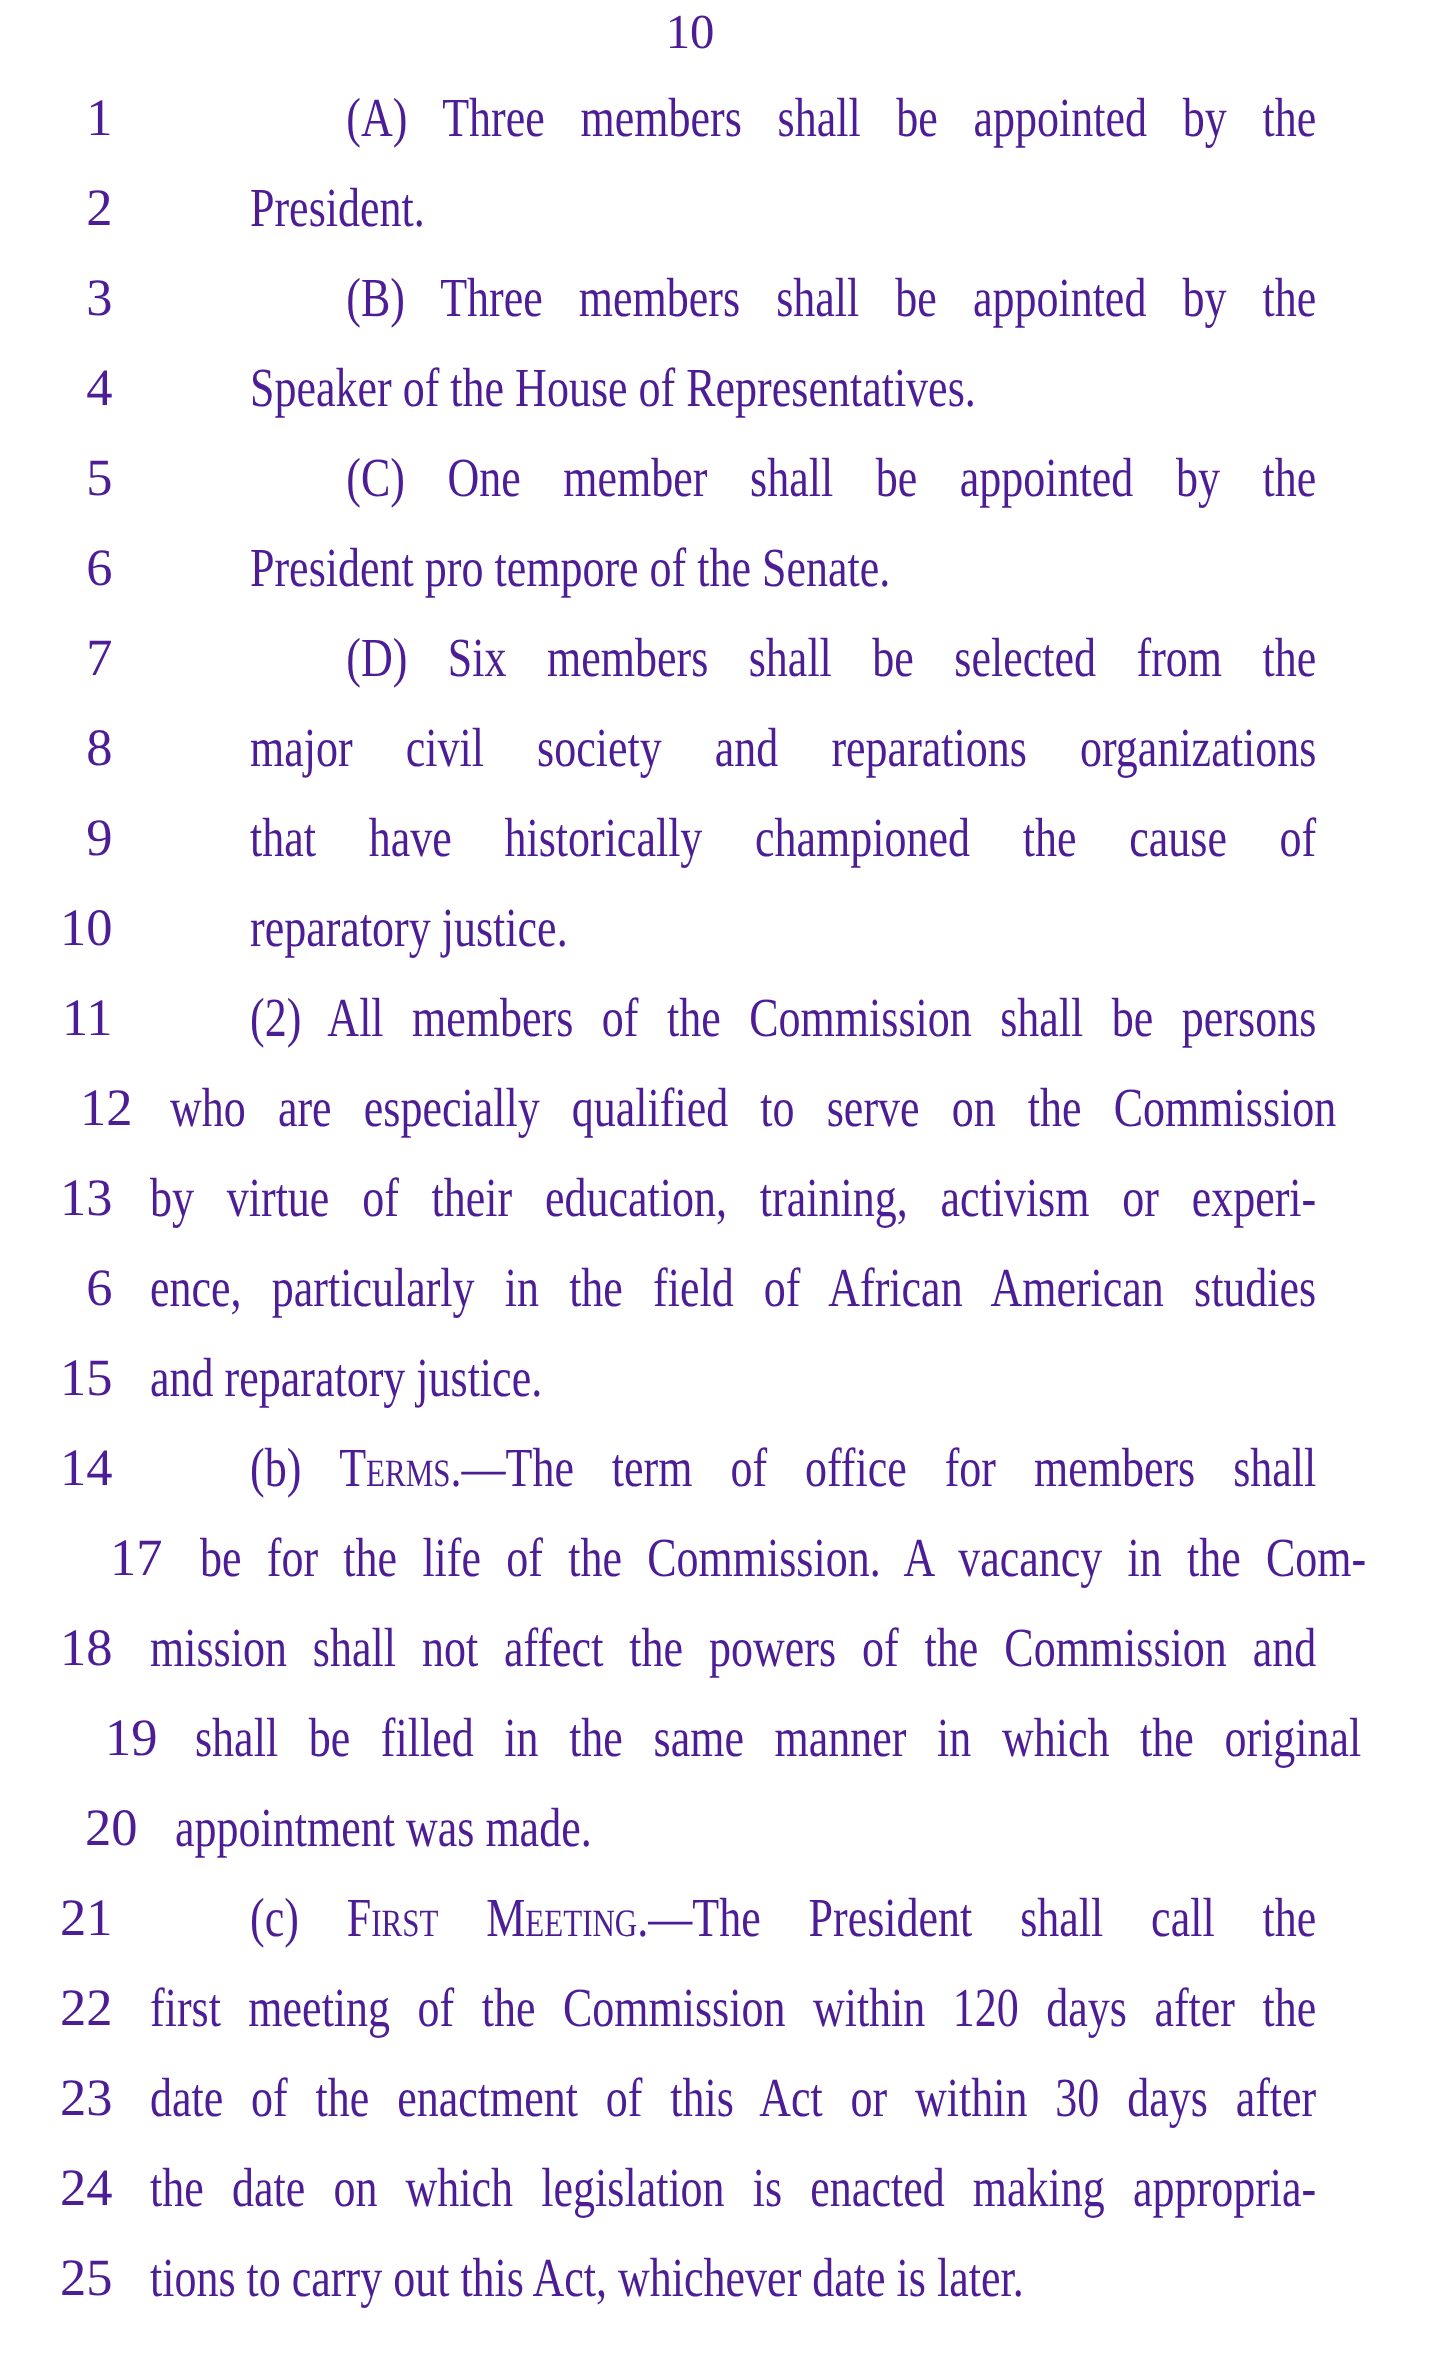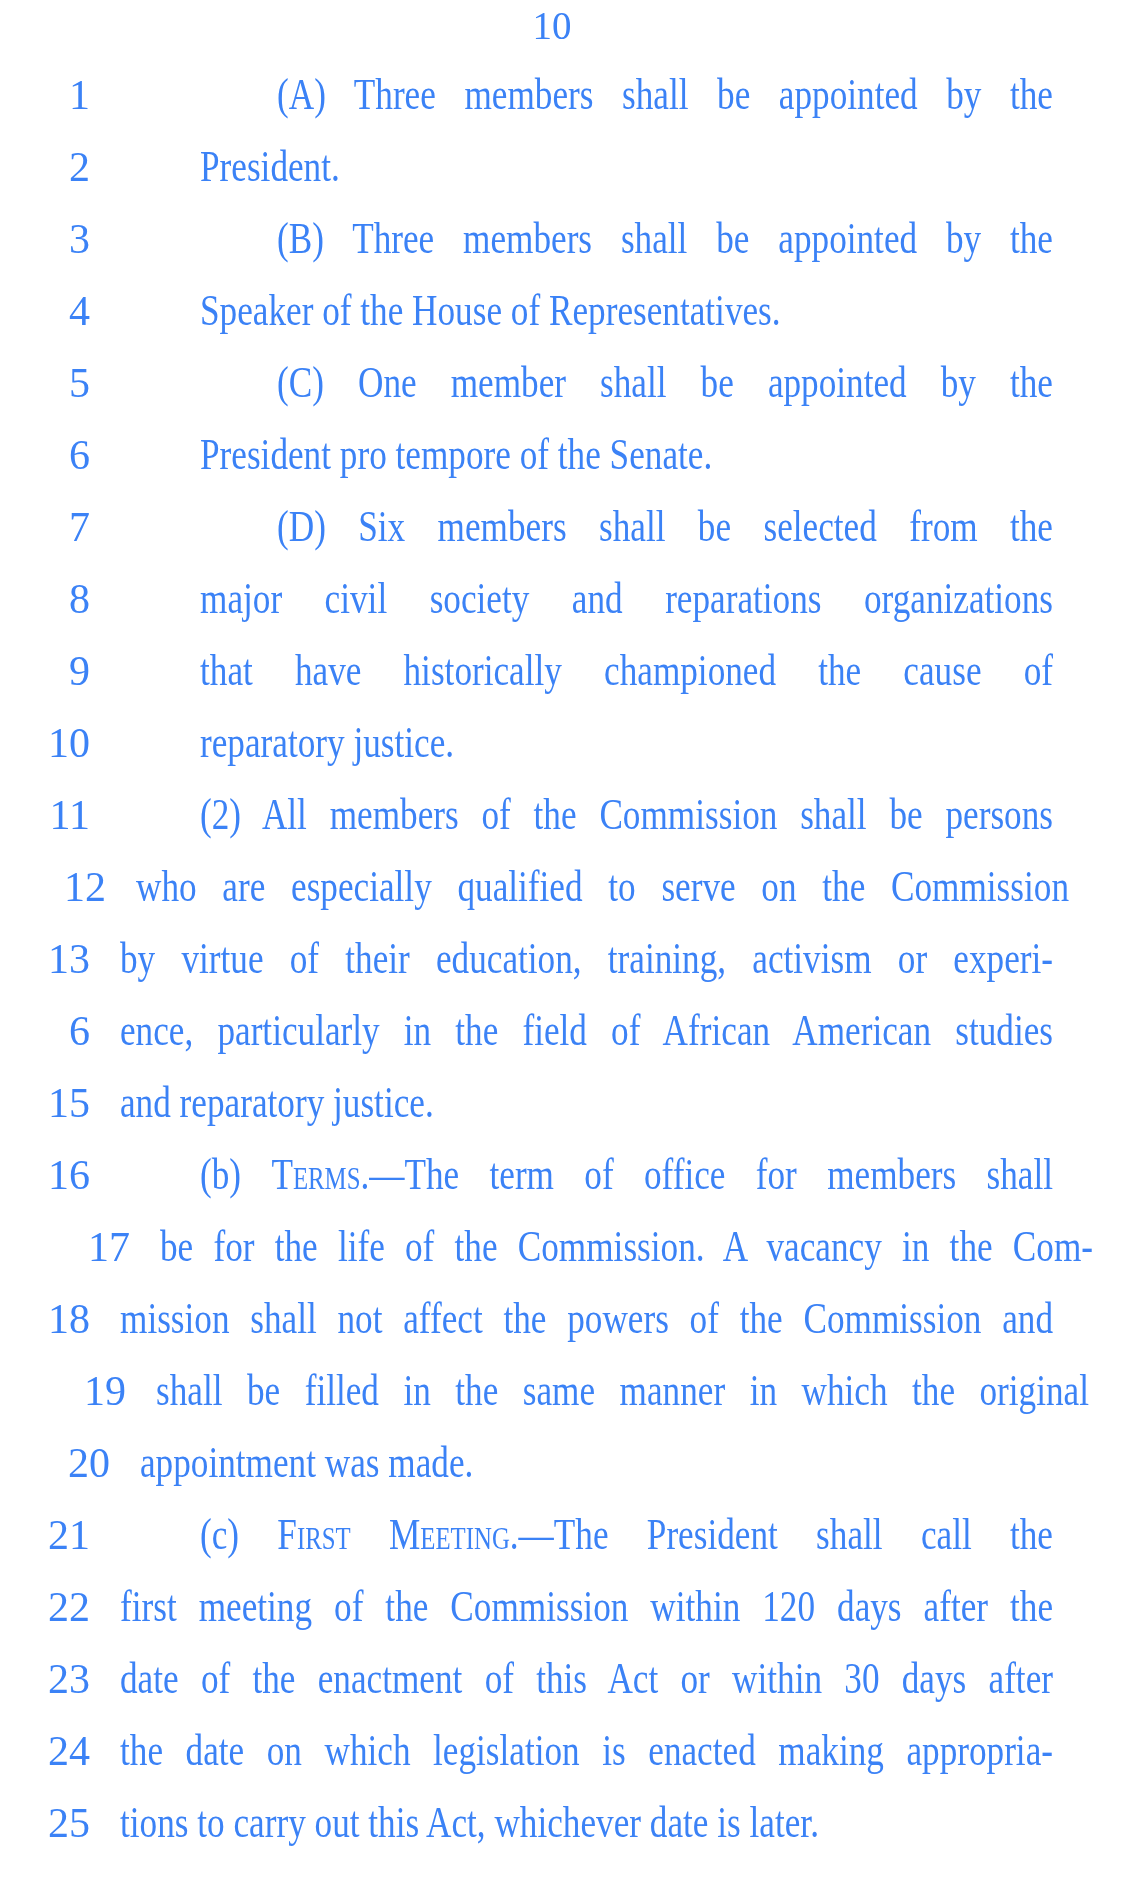--- a/index.html
+++ b/index.html
@@ -1,21 +1,21 @@
 <!DOCTYPE html>
 <html><head>
 <meta charset="utf-8">
 <style>
   html, body { margin: 0; padding: 0; background: #ffffff; }
   .page {
     position: relative;
     width: 1146px;
     height: 1893px;
     background: #ffffff;
-    color: #3b82f6;
+    color: #4c1d95;
     font-family: "Liberation Serif", "DejaVu Serif", serif;
     overflow: hidden;
   }
   .page-number {
     position: absolute;
     top: 4px;
     left: 0;
     width: 1104px;
     text-align: center;
     font-size: 39px;
@@ -109,21 +109,21 @@
       </div>
       <div class="row" style="top: 995px;">
         <span class="num">6</span>
         <div class="txt j" style="left: 120px; width: 1166.25px; transform: scaleX(0.8);"><span>ence, particularly in the field of African American studies</span></div>
       </div>
       <div class="row" style="top: 1067px;">
         <span class="num">15</span>
         <div class="txt l" style="left: 120px; width: 1166.25px; transform: scaleX(0.8);"><span>and reparatory justice.</span></div>
       </div>
       <div class="row" style="top: 1139px;">
-        <span class="num">16</span>
+        <span class="num">14</span>
         <div class="txt j" style="left: 200px; width: 1066.25px; transform: scaleX(0.8);"><span>(b) </span><span class="sc">Terms</span><span>.—The term of office for members shall</span></div>
       </div>
       <div class="row" style="top: 1211px; margin-left: 40px;">
         <span class="num">17</span>
         <div class="txt j" style="left: 120px; width: 1166.25px; transform: scaleX(0.8);"><span>be for the life of the Commission. A vacancy in the Com-</span></div>
       </div>
       <div class="row" style="top: 1283px;">
         <span class="num">18</span>
         <div class="txt j" style="left: 120px; width: 1166.25px; transform: scaleX(0.8);"><span>mission shall not affect the powers of the Commission and</span></div>
       </div>

